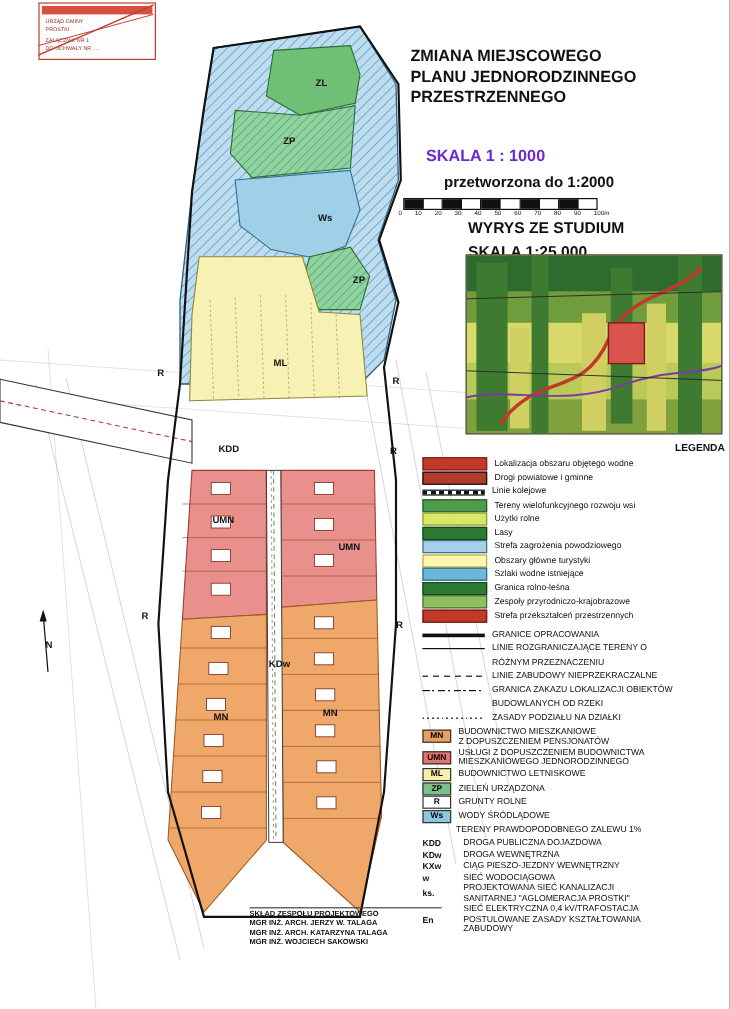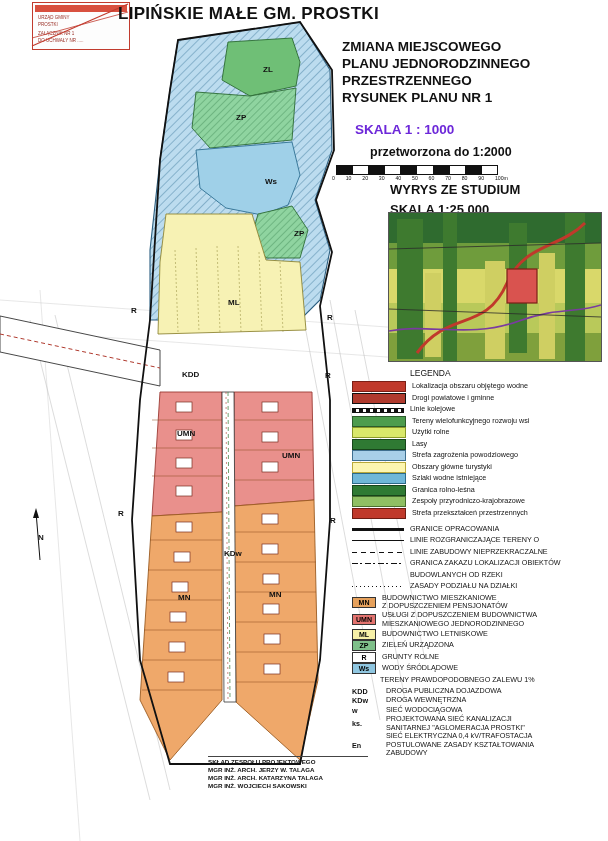--- a/index.html
+++ b/index.html
@@ -26,21 +26,21 @@
   #stamp{left:32px;top:2px;width:96px;height:46px;border:1px solid #c13b2e;background:#fdfdfd;}
   #stamp .bar{position:absolute;left:2px;top:2px;width:92px;height:7px;background:#d8503f;}
   #stamp .l{position:absolute;font-size:4.5px;color:#9a2f26;}
   #stampdiag{left:30px;top:0px;width:100px;height:50px;}
 
   
   #map{left:0;top:0;width:430px;height:841px;}
 
   
   #legend{left:352px;top:368px;width:252px;}
-  #legend .head{font-size:8.5px;font-weight:normal;color:#111;margin-bottom:3px;margin-left:58px;}
+  #legend .head{font-size:8.5px;font-weight:bold;color:#111;margin-bottom:3px;margin-left:58px;text-align:right;}
   .lrow{display:flex;align-items:center;height:11px;margin-bottom:0.5px;}
   .lsym{width:52px;height:9px;margin-right:6px;flex:0 0 52px;}
   .ltxt{font-size:7.2px;color:#111;line-height:8.4px;}
   .lrow.tall{height:auto;align-items:center;}
   .small{width:22px;flex:0 0 22px;margin-right:6px;text-align:center;font-size:7px;font-weight:bold;
          border:1px solid #333;height:9px;line-height:9px;}
   .codecol{width:28px;flex:0 0 28px;margin-right:6px;font-size:7.2px;font-weight:bold;color:#111;}
 
   
   #sig{left:208px;top:756px;width:160px;font-size:6.2px;line-height:8px;color:#111;border-top:1px solid #444;padding-top:1px;}
@@ -201,27 +201,25 @@
     <div class="l" style="left:5px;top:12px;">URZĄD GMINY</div>
     <div class="l" style="left:5px;top:19px;">PROSTKI</div>
     <div class="l" style="left:5px;top:28px;">ZAŁĄCZNIK NR 1</div>
     <div class="l" style="left:5px;top:35px;">DO UCHWAŁY NR .....</div>
   </div>
   <svg id="stampdiag" class="abs" viewBox="0 0 100 50">
     <line x1="2" y1="46" x2="98" y2="4" stroke="#c13b2e" stroke-width="1.2"></line>
     <line x1="2" y1="38" x2="98" y2="12" stroke="#c13b2e" stroke-width="0.8"></line>
   </svg>
 
-  <div id="title" class="abs">LIPIŃSKIE MAŁE GM. PROSTKI</div>
 
   <div id="subtitle" class="abs">
     <div>ZMIANA MIEJSCOWEGO</div>
     <div>PLANU JEDNORODZINNEGO</div>
     <div>PRZESTRZENNEGO</div>
-    <div>RYSUNEK PLANU NR 1</div>
   </div>
 
   <div id="scaleline" class="abs">SKALA   1 : 1000</div>
   <div id="converted" class="abs">przetworzona do 1:2000</div>
 
   <div id="scalebar" class="abs">
     <div></div>
       <div></div>
       <div></div>
       <div></div>
@@ -337,20 +335,24 @@
           </div>
           <div class="ltxt">GRANICE OPRACOWANIA</div>
         </div>
         <div class="lrow">
           <div class="lsym">
             <div style="height:1px;margin-top:4px;background:#111;"></div>
           </div>
           <div class="ltxt">LINIE ROZGRANICZAJĄCE TERENY O</div>
         </div>
         <div class="lrow">
+          <div class="lsym"></div>
+          <div class="ltxt">RÓŻNYM PRZEZNACZENIU</div>
+        </div>
+        <div class="lrow">
           <div class="lsym">
             <div style="height:1px;margin-top:4px;background:repeating-linear-gradient(90deg,#111 0 5px,transparent 5px 9px);"></div>
           </div>
           <div class="ltxt">LINIE ZABUDOWY NIEPRZEKRACZALNE</div>
         </div>
         <div class="lrow">
           <div class="lsym">
             <div style="height:1px;margin-top:4px;background:repeating-linear-gradient(90deg,#111 0 6px,transparent 6px 8px,#111 8px 10px,transparent 10px 13px);"></div>
           </div>
           <div class="ltxt">GRANICA ZAKAZU LOKALIZACJI OBIEKTÓW</div>
@@ -414,20 +416,26 @@
         <div class="lrow tall">
           <div class="codecol">KDD</div>
           <div class="ltxt">
             <div>DROGA PUBLICZNA DOJAZDOWA</div>
           </div>
         </div>
         <div class="lrow tall">
           <div class="codecol">KDw</div>
           <div class="ltxt">
             <div>DROGA WEWNĘTRZNA</div>
+          </div>
+        </div>
+        <div class="lrow tall">
+          <div class="codecol">KXw</div>
+          <div class="ltxt">
+            <div>CIĄG PIESZO-JEZDNY WEWNĘTRZNY</div>
           </div>
         </div>
         <div class="lrow tall">
           <div class="codecol">w</div>
           <div class="ltxt">
             <div>SIEĆ WODOCIĄGOWA</div>
           </div>
         </div>
         <div class="lrow tall">
           <div class="codecol">ks.</div>

